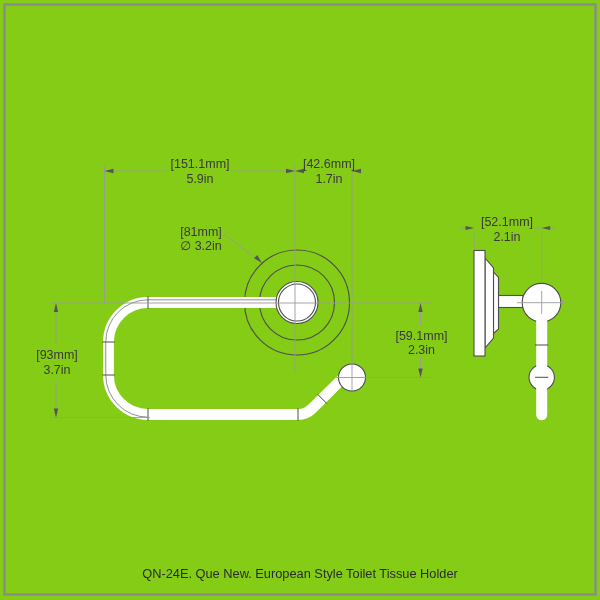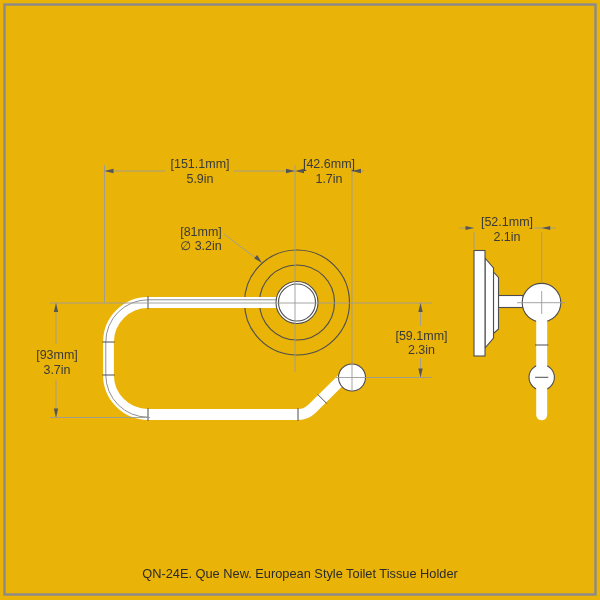--- a/index.html
+++ b/index.html
@@ -1,19 +1,19 @@
 <!DOCTYPE html>
 <html><head>
 <meta charset="utf-8">
 <style>
   html, body { margin: 0; padding: 0; background: #ffffff; }
   #stage {
     position: relative;
     width: 600px; height: 600px;
-    background: #eab308;
+    background: #84cc16;
     font-family: "Liberation Sans", sans-serif;
     overflow: hidden;
   }
   svg { display: block; }
   .dark  { stroke: #4d4d4d; stroke-width: 1.1; fill: none; }
   .darkfill { stroke: #4d4d4d; stroke-width: 1.1; fill: #ffffff; }
   .mask  { stroke: #ffffff; fill: none; }
   .thin  { stroke: #6b6b6b; stroke-width: 0.75; fill: none; }
   .tick  { stroke: #4d4d4d; stroke-width: 1; fill: none; }
   .dim   { stroke: #9b9b9b; stroke-width: 0.9; fill: none; }

